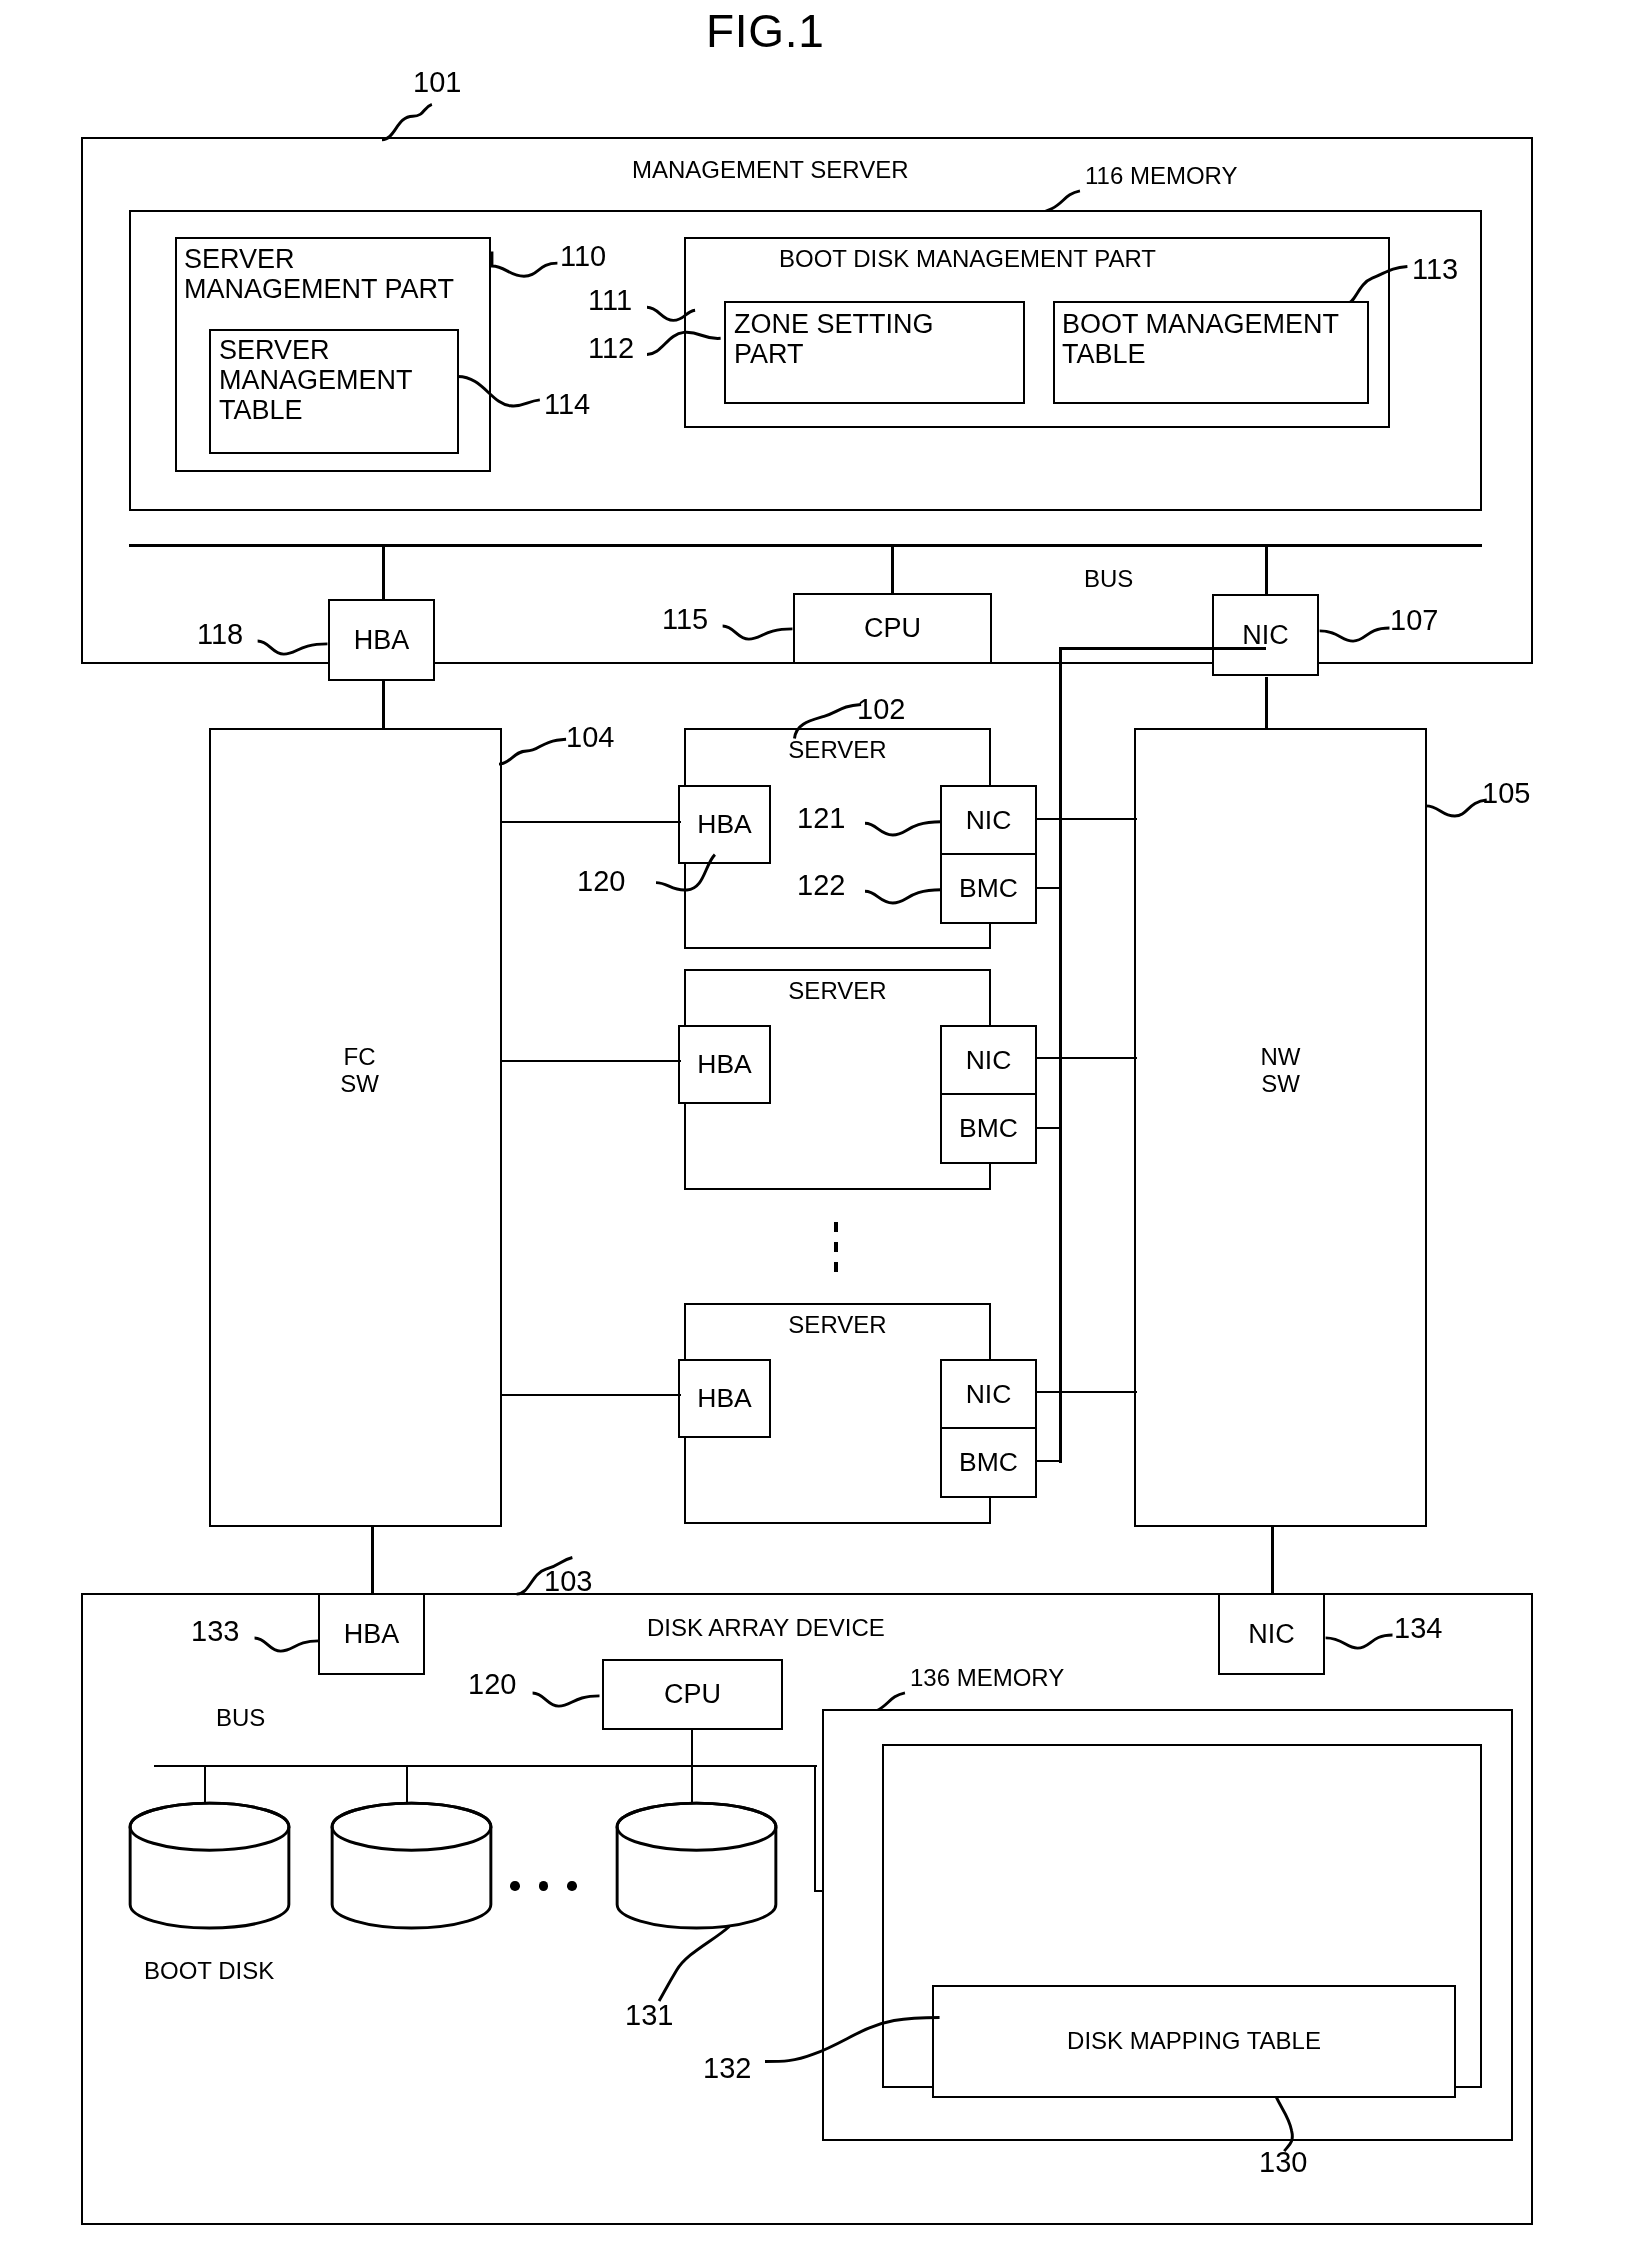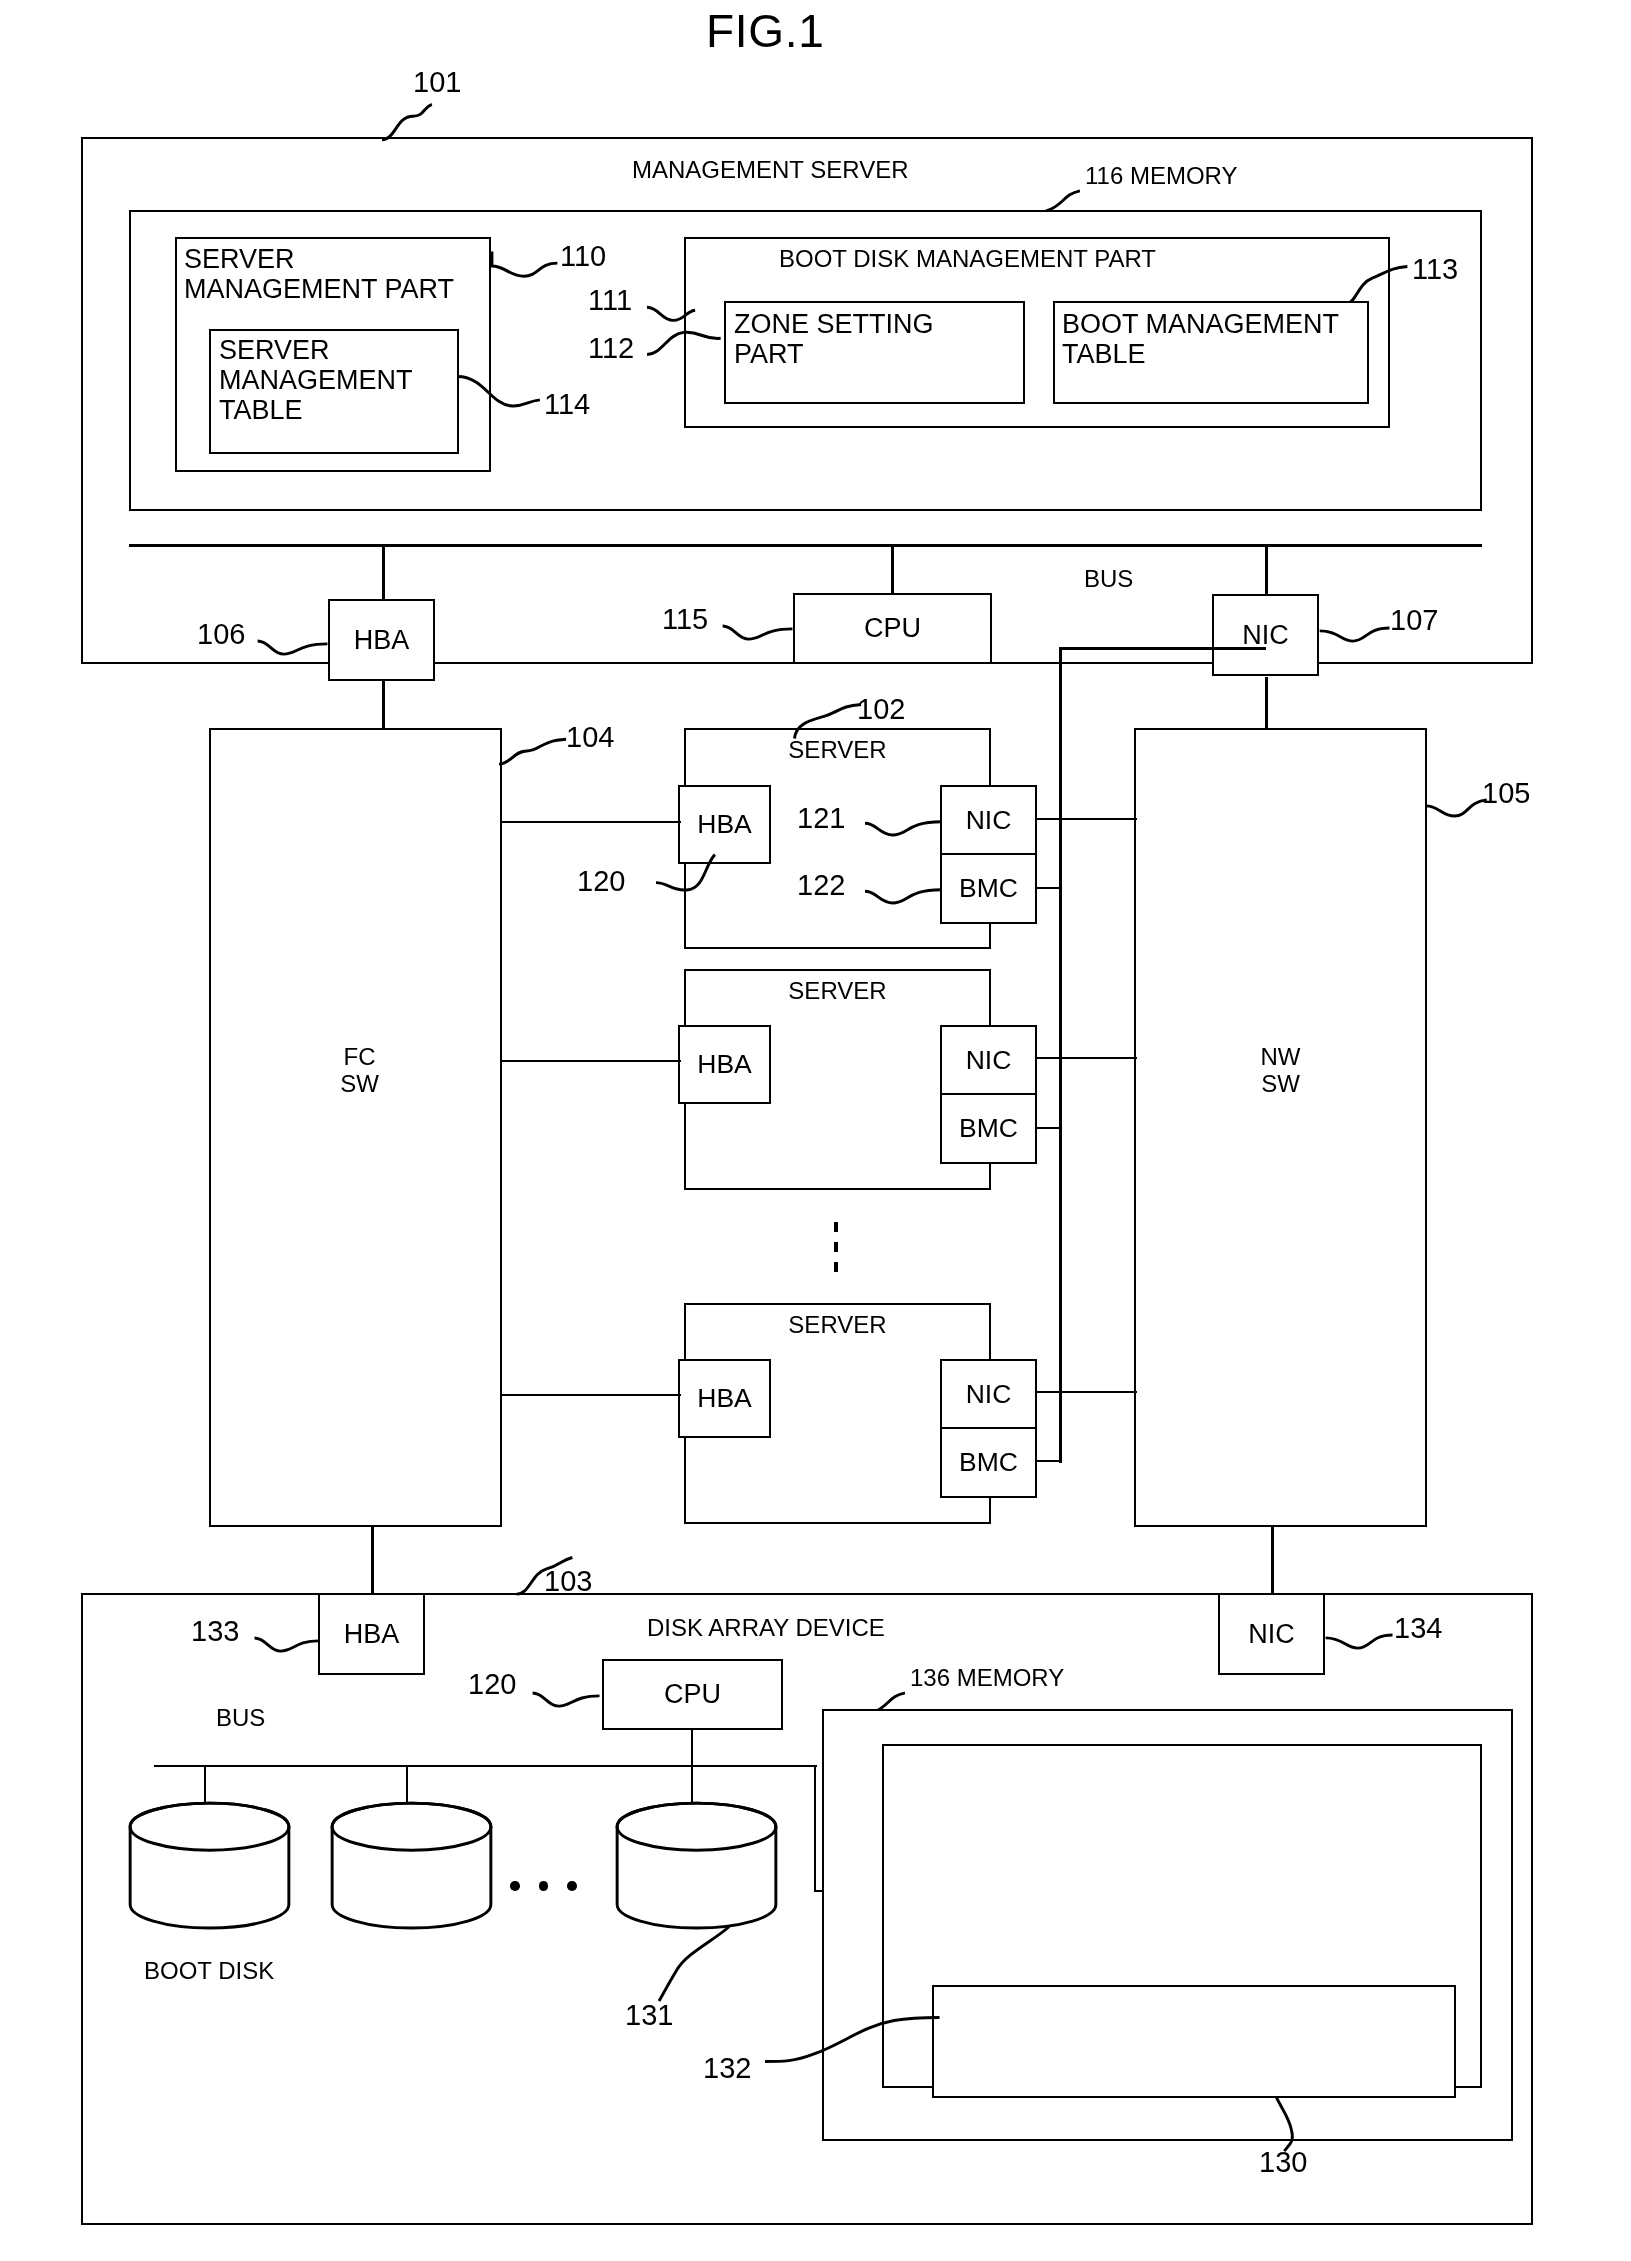--- a/index.html
+++ b/index.html
@@ -101,21 +101,21 @@
 
   <div class="ln h" style="left:129px;top:544px;width:1353px;"></div>
   <div class="lbl t-head" style="left:1084px;top:566px;">BUS</div>
 
   <div class="ln v" style="left:382px;top:544px;height:65px;"></div>
   <div class="ln v" style="left:891px;top:544px;height:50px;"></div>
   <div class="ln v" style="left:1265px;top:544px;height:51px;"></div>
 
   <div class="box thin" style="left:328px;top:599px;width:107px;height:82px;"></div>
   <div class="lbl t-box ctr" style="left:328px;top:599px;width:107px;height:82px;">HBA</div>
-  <div class="lbl t-num" style="left:197px;top:618px;">106</div>
+  <div class="lbl t-num" style="left:197px;top:618px;">118</div>
   <svg class="lead" style="left:257px;top:625px;" width="74" height="32" viewBox="0 0 100 44">
     <path d="M0 22 C 16 22, 20 40, 36 40 C 54 40, 56 26, 96 26"></path>
   </svg>
 
   <div class="box thin" style="left:793px;top:593px;width:199px;height:71px;"></div>
   <div class="lbl t-box ctr" style="left:793px;top:593px;width:199px;height:71px;">CPU</div>
   <div class="lbl t-num" style="left:662px;top:603px;">115</div>
   <svg class="lead" style="left:722px;top:610px;" width="74" height="32" viewBox="0 0 100 44">
     <path d="M0 22 C 16 22, 20 40, 36 40 C 54 40, 56 26, 96 26"></path>
   </svg>
@@ -289,19 +289,20 @@
 
   <div class="box thin" style="left:822px;top:1709px;width:691px;height:432px;"></div>
 
   <div class="box thin" style="left:882px;top:1744px;width:600px;height:344px;"></div>
   <div class="lbl t-num" style="left:1259px;top:2146px;">130</div>
   <svg class="lead" style="left:1243px;top:2088px;" width="81" height="66" viewBox="0 0 110 90">
     <path d="M40 0 C 48 24, 62 36, 66 58 C 70 74, 62 78, 56 86"></path>
   </svg>
 
   <div class="box thin" style="left:932px;top:1985px;width:524px;height:113px;"></div>
+  <div class="lbl t-head ctr" style="left:932px;top:1985px;width:524px;height:113px;">DISK MAPPING TABLE</div>
   <div class="lbl t-num" style="left:703px;top:2052px;">132</div>
   <svg class="lead" style="left:765px;top:2016px;" width="176" height="53" viewBox="0 0 240 72">
     <path d="M0 62 C 24 62, 40 62, 66 52 C 110 36, 132 14, 176 6 C 200 2, 216 2, 238 2"></path>
   </svg>
 
 </div>
 
 
 </body></html>

